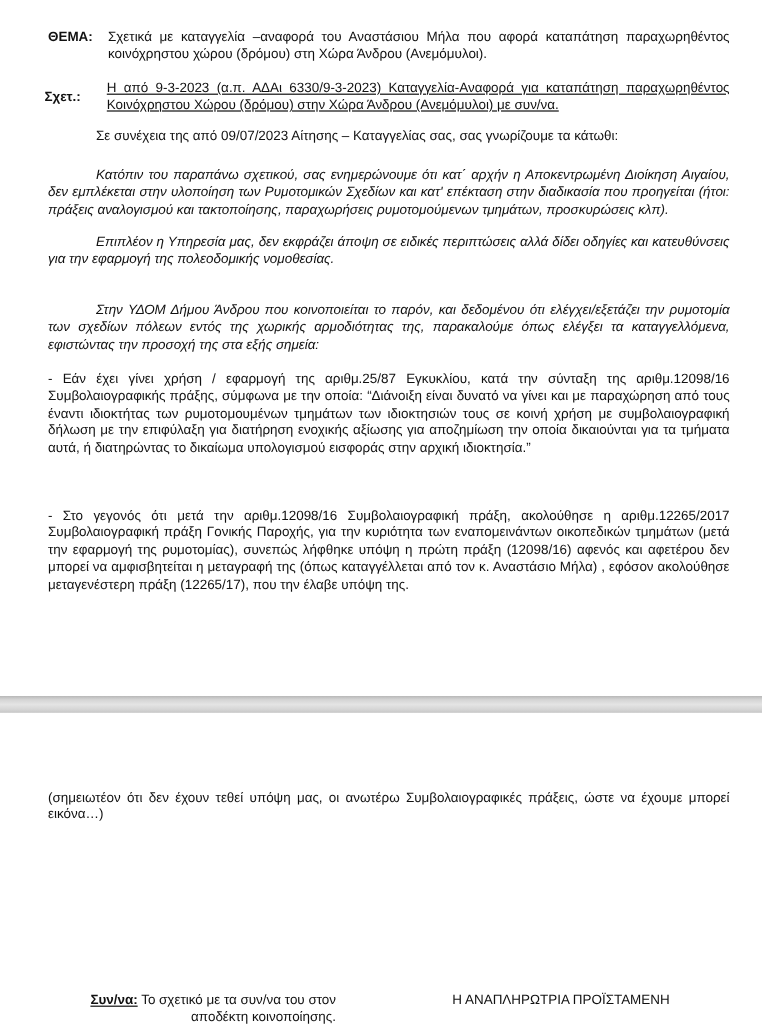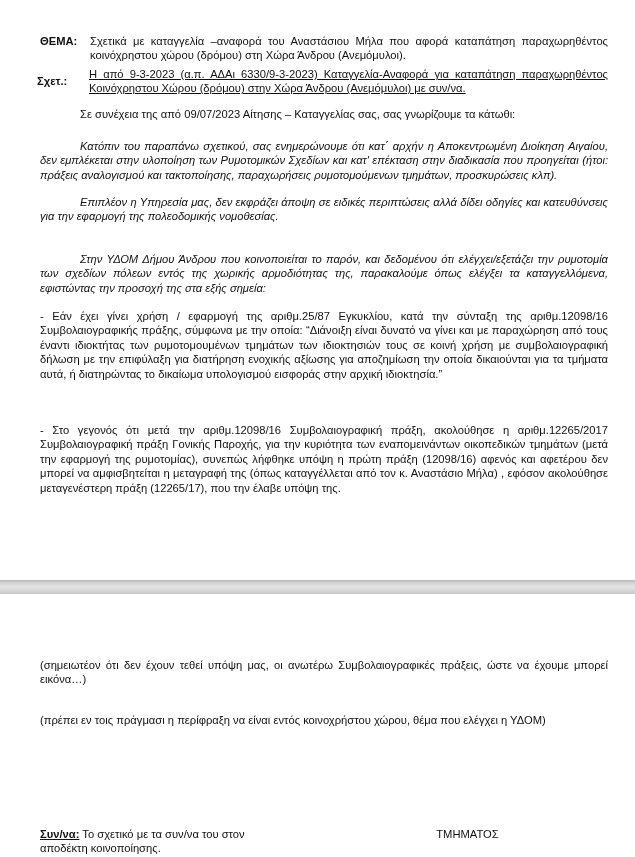--- a/index.html
+++ b/index.html
@@ -18,21 +18,21 @@
   .center { text-align: center; }
   .pagebreak {
     position: absolute; left: 0; top: 580px; width: 635px; height: 14px;
     background: linear-gradient(#b8b8b8 0px, #d4d4d4 3px, #e4e4e4 7px, #d6d6d6 11px, #c6c6c6 14px);
   }
   .u { text-decoration: underline; font-weight: bold; }
 </style>
 </head>
 <body>
 
-<div class="blk row" style="top:34px;">
+<div class="blk row" style="top:24px;">
   <span class="lbl lbl-thema">ΘΕΜΑ:</span>
   <span class="bold" style="flex:1; text-align:justify;">Σχετικά με καταγγελία –αναφορά του Αναστάσιου Μήλα που αφορά καταπάτηση παραχωρηθέντος κοινόχρηστου χώρου (δρόμου) στη Χώρα Άνδρου (Ανεμόμυλοι).</span>
 </div>
 
 <div class="blk row" style="top:67px; left:37px; width:571px;align-items:center;">
   <span class="lbl lbl-sxet">Σχετ.:</span>
   <span style="flex:1; text-align:justify;text-decoration:underline;">Η από 9-3-2023 (α.π. ΑΔΑι 6330/9-3-2023) Καταγγελία-Αναφορά για καταπάτηση παραχωρηθέντος Κοινόχρηστου Χώρου (δρόμου) στην Χώρα Άνδρου (Ανεμόμυλοι) με συν/να.</span>
 </div>
 
 <div class="blk" style="top:107px; left:80px; width:528px;">Σε συνέχεια της από 09/07/2023 Αίτησης – Καταγγελίας σας, σας γνωρίζουμε τα κάτωθι:</div>
@@ -47,22 +47,21 @@
   <span>- Εάν έχει γίνει χρήση / εφαρμογή της αριθμ.25/87 Εγκυκλίου, κατά την σύνταξη της αριθμ.12098/16 Συμβολαιογραφικής πράξης, σύμφωνα με την οποία: </span><span class="ital">“Διάνοιξη είναι δυνατό να γίνει και με παραχώρηση από τους έναντι ιδιοκτήτας των ρυμοτομουμένων τμημάτων των ιδιοκτησιών τους σε κοινή χρήση με συμβολαιογραφική δήλωση με την επιφύλαξη για διατήρηση ενοχικής αξίωσης για αποζημίωση την οποία δικαιούνται για τα τμήματα αυτά, ή διατηρώντας το δικαίωμα υπολογισμού εισφοράς στην αρχική ιδιοκτησία.”</span>
 </div>
 
 <div class="blk" style="top:423px;">- Στο γεγονός ότι μετά την αριθμ.12098/16 Συμβολαιογραφική πράξη, ακολούθησε η αριθμ.12265/2017 Συμβολαιογραφική πράξη Γονικής Παροχής, για την κυριότητα των εναπομεινάντων οικοπεδικών τμημάτων (μετά την εφαρμογή της ρυμοτομίας), συνεπώς λήφθηκε υπόψη η πρώτη πράξη (12098/16) αφενός και αφετέρου δεν μπορεί να αμφισβητείται η μεταγραφή της (όπως καταγγέλλεται από τον κ. Αναστάσιο Μήλα) , εφόσον ακολούθησε μεταγενέστερη πράξη (12265/17), που την έλαβε υπόψη της.</div>
 
 <div class="pagebreak"></div>
 
 <div class="blk bold" style="top:658px;">(σημειωτέον ότι δεν έχουν τεθεί υπόψη μας, οι ανωτέρω Συμβολαιογραφικές πράξεις, ώστε να έχουμε μπορεί εικόνα…)</div>
 
 <div class="blk" style="top:713px;">
-  <div class="bold">(πρέπει εν τοις πράγμασι η περίφραξη να είναι εντός κοινοχρήστου χώρου, θέμα που ελέγχει η ΥΔΟΜ)</div>
 </div>
 
-<div style="position:absolute; left:40px; top:827px; width:240px; line-height:14.4px;">
+<div style="position:absolute; left:40px; top:827px; width:240px; line-height:14.4px;text-align:right;">
   <span class="u">Συν/να:</span><span> Το σχετικό με τα συν/να του στον αποδέκτη κοινοποίησης.</span>
 </div>
 
 <div class="center" style="position:absolute; left:355px; top:827px; width:225px; line-height:14.4px;">
-  <div>ΤΜΗΜΑΤΟΣ</div>
+  <div>Η ΑΝΑΠΛΗΡΩΤΡΙΑ ΠΡΟΪΣΤΑΜΕΝΗ</div>
 </div>
 
 </body></html>

